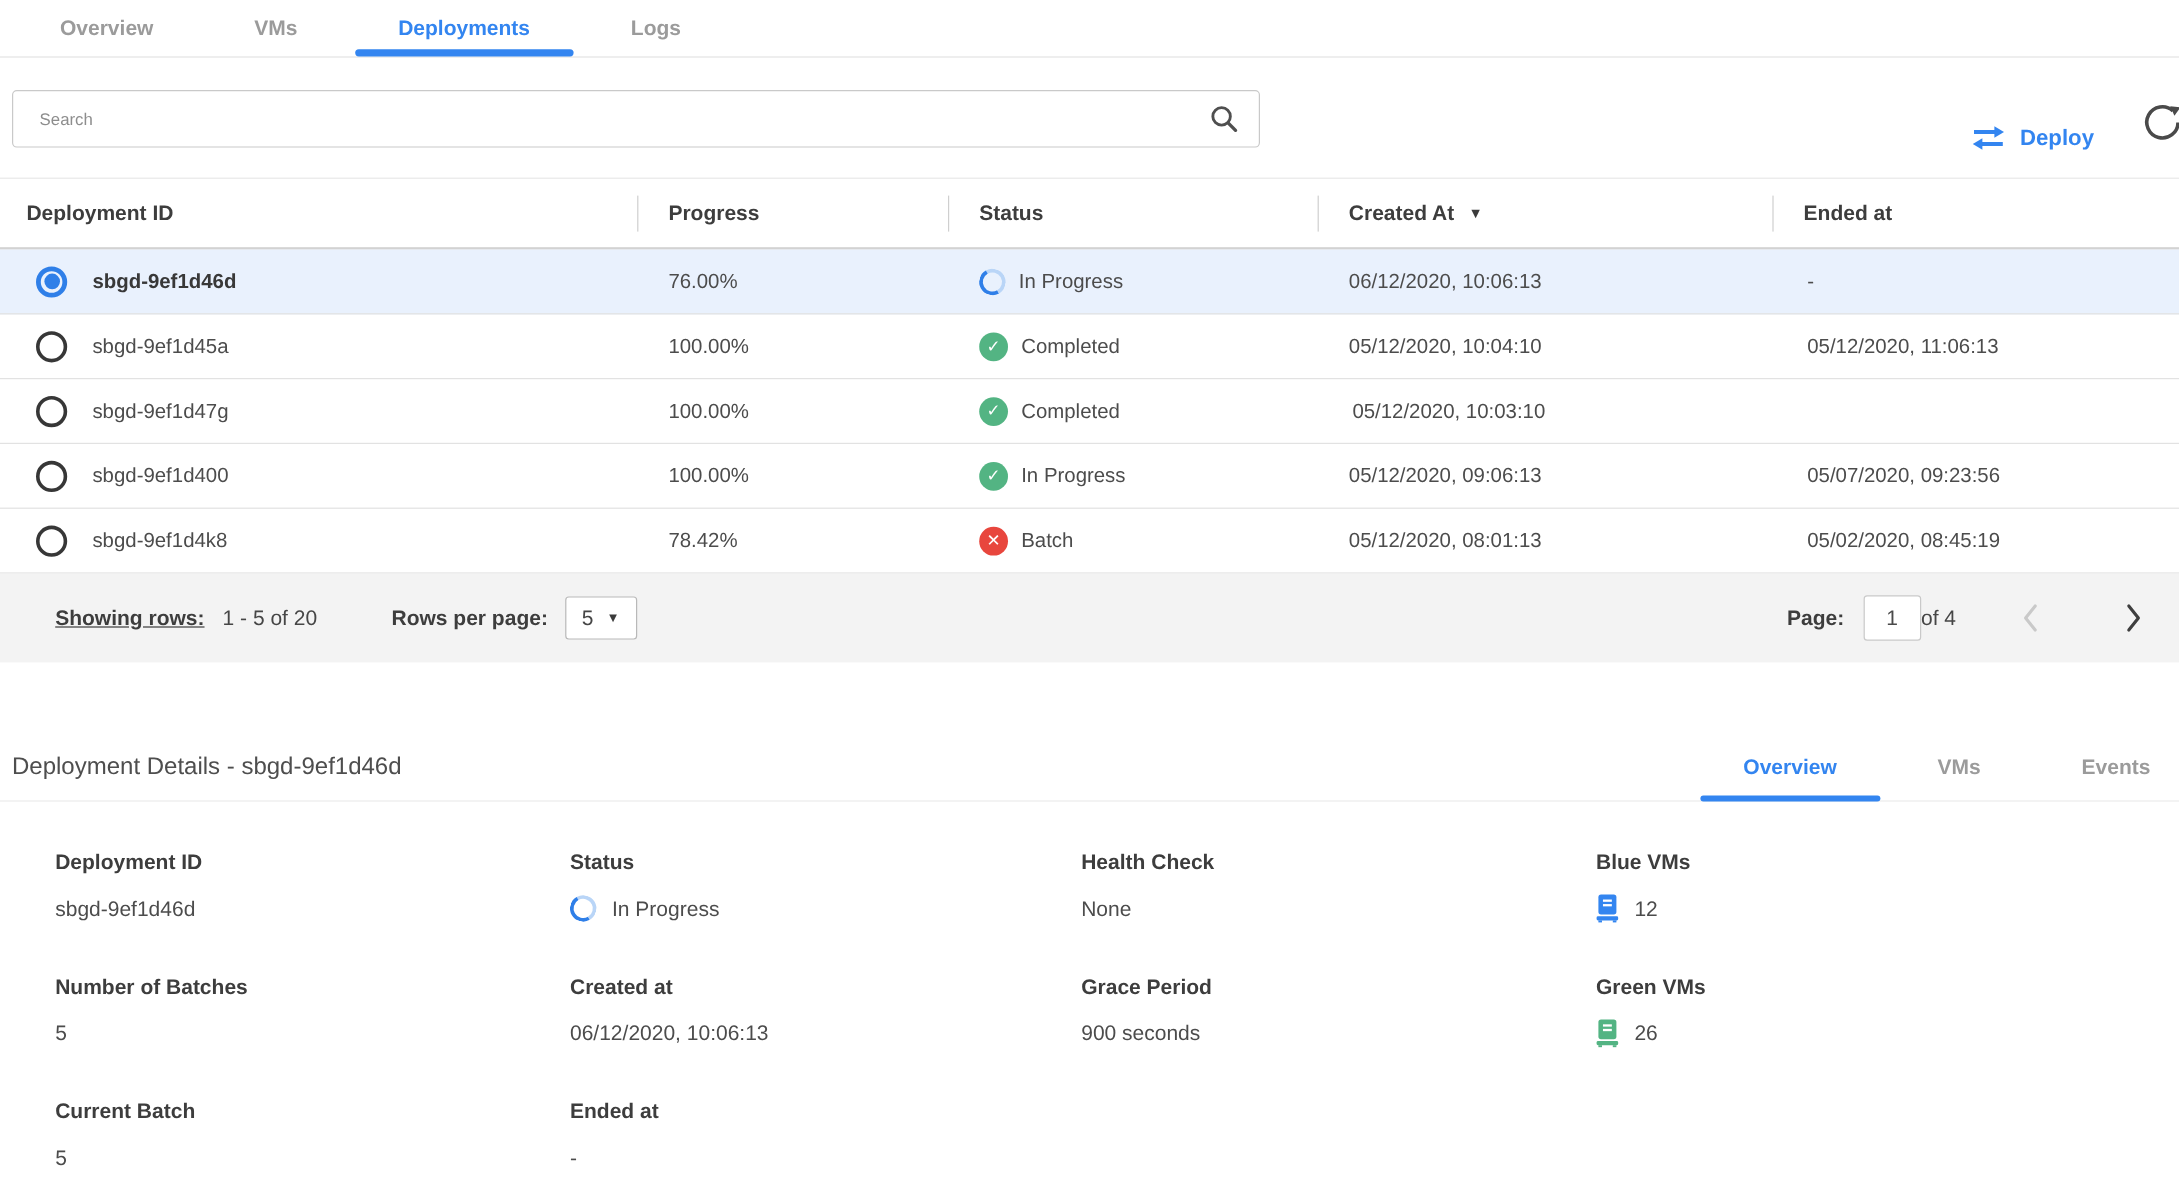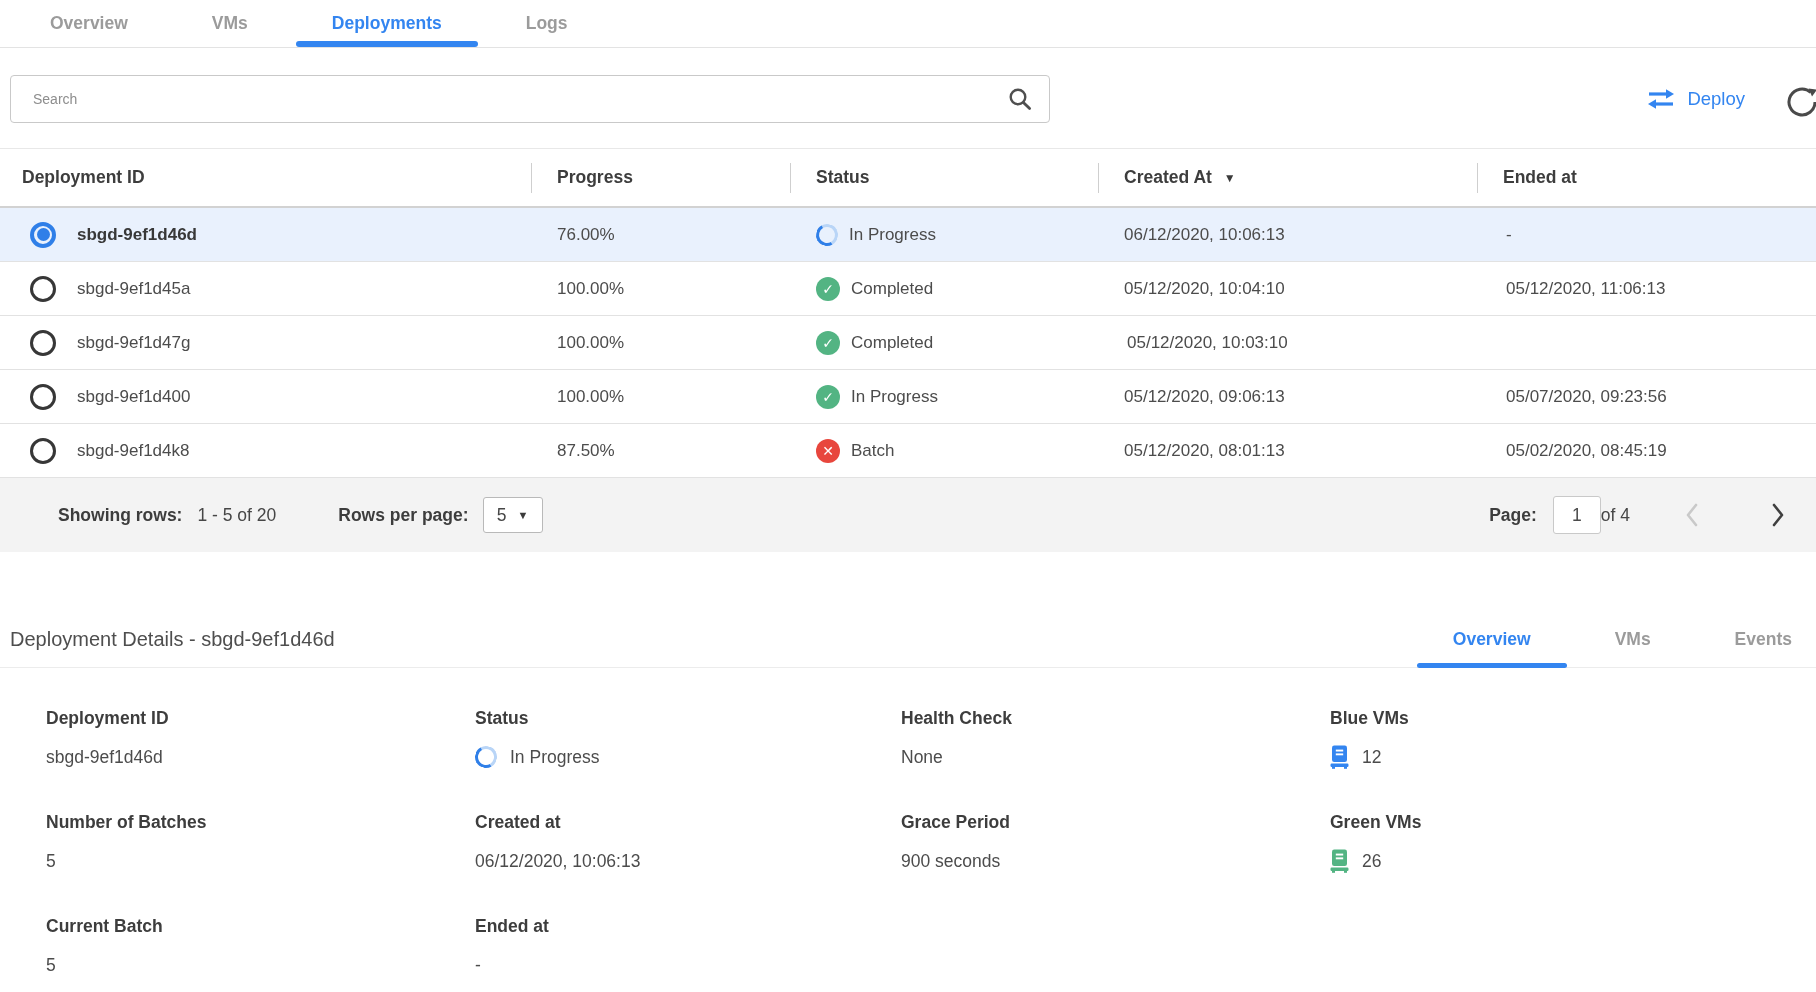--- a/index.html
+++ b/index.html
@@ -25,22 +25,22 @@
   .tab.active::after{content:"";position:absolute;left:6px;right:6px;bottom:0;height:6px;
     background:var(--accent);border-radius:3px;}
 
   
   .toolbar{position:relative;margin:27px 10px 0 10px;height:48px;}
   .search-box{width:1040px;height:48px;border:1px solid #c9c9c9;border-radius:4px;
     display:flex;align-items:center;padding:0 16px 0 22px;background:#fff;}
   .search-box input{flex:1;border:none;outline:none;font-size:14px;color:#be185d;
     font-family:inherit;background:transparent;}
   .search-box input::placeholder{color:#8d8d8d;}
-  .deploy-btn{position:absolute;right:61px;top:0;height:48px;display:flex;align-items:center;gap:11px;
-    color:var(--accent);font-weight:400;font-size:18.5px;cursor:pointer;background:none;border:none;
+  .deploy-btn{position:absolute;right:61px;top:16px;height:48px;display:flex;align-items:center;gap:11px;
+    color:var(--accent);font-weight:700;font-size:18.5px;cursor:pointer;background:none;border:none;
     font-family:inherit;}
   .refresh-btn{position:absolute;right:-13px;top:10px;width:34px;height:34px;background:none;border:none;cursor:pointer;padding:0;}
 
   
   .table{margin-top:25px;}
   .thead,.trow{display:grid;grid-template-columns:531px 259px 308px 379px 1fr;align-items:center;}
   .thead{height:60px;border-top:1px solid #e8e8e8;border-bottom:2px solid #d2d2d2;
     font-weight:700;font-size:17.5px;color:var(--text-bold);}
   .th{padding-left:26px;position:relative;display:flex;align-items:center;}
   .th:first-child{padding-left:22px;}
@@ -64,21 +64,21 @@
     justify-content:center;color:#fff;font-size:14px;font-weight:700;flex:none;}
   .icon-check{background:var(--green);}
   .icon-cross{background:var(--red);}
   .icon-spinner{width:22px;height:22px;background:transparent;border:3px solid #b9d5f7;
     border-left-color:#2f7fe8;border-bottom-color:#2f7fe8;transform:rotate(15deg);}
 
   
   .tfoot{height:74px;background:var(--footer-bg);display:flex;align-items:center;
     font-size:17.5px;color:#464646;}
   .bold{font-weight:700;color:var(--text-bold);}
-  .showing-label{margin-left:58px;}
+  .showing-label{margin-left:46px;text-decoration:underline;}
   .showing-value{margin-left:15px;}
   .rpp-label{margin-left:62px;}
   .select-box{margin-left:14px;width:60px;height:36px;background:#fff;border:1px solid #b9b9b9;
     border-radius:3px;display:flex;align-items:center;justify-content:center;gap:11px;cursor:pointer;}
   .select-box .caret{font-size:11px;color:#3b3b3b;}
   .pager{margin-left:auto;display:flex;align-items:center;margin-right:26px;}
   .page-input{width:48px;height:38px;border:1px solid #c9c9c9;border-radius:3px;background:#fff;
     text-align:center;font-size:17.5px;color:#4a4a4a;font-family:inherit;margin-left:16px;outline:none;}
   .page-total{}
   .pg-btn{background:none;border:none;cursor:pointer;padding:4px;display:flex;align-items:center;}
@@ -217,21 +217,21 @@
       <span class="status-label">In Progress</span>
     </div>
     <div class="td">05/12/2020, 09:06:13</div>
     <div class="td td-ended">05/07/2020, 09:23:56</div>
   </div>
       <div class="trow">
     <div class="td td-id">
       <span class="radio unchecked"></span>
       <span class="cell-text">sbgd-9ef1d4k8</span>
     </div>
-    <div class="td">87.50%</div>
+    <div class="td">78.42%</div>
     <div class="td td-status">
       <span class="status-icon icon-cross">✕</span>
       <span class="status-label">Batch</span>
     </div>
     <div class="td">05/12/2020, 08:01:13</div>
     <div class="td td-ended">05/02/2020, 08:45:19</div>
   </div>
     </div>
 
   <div class="tfoot">

